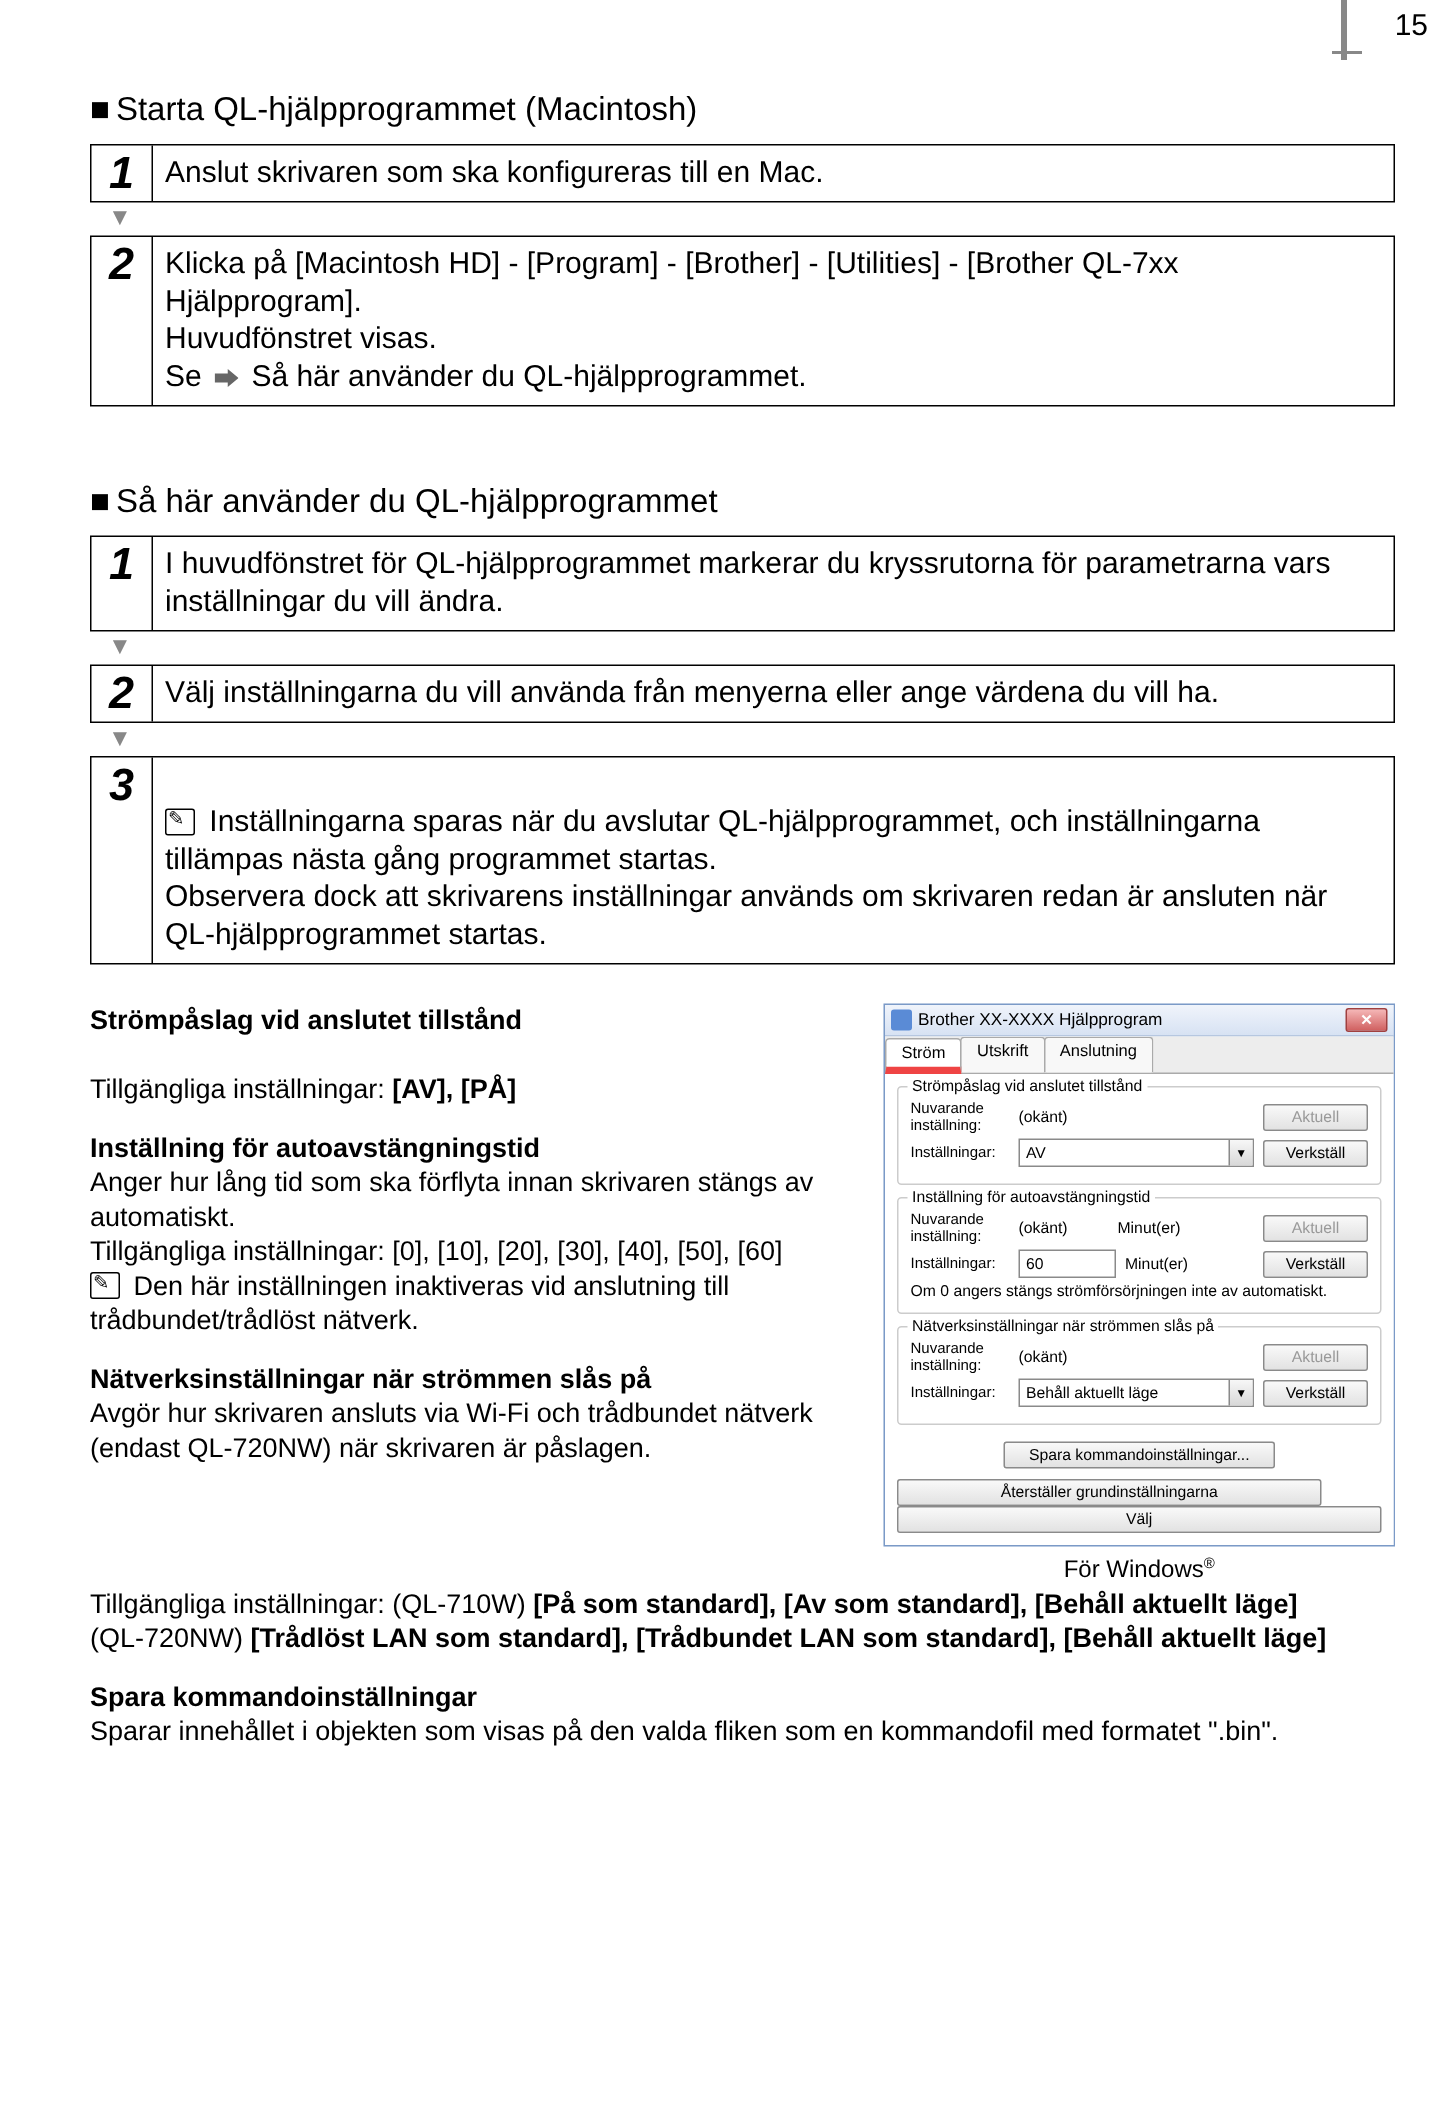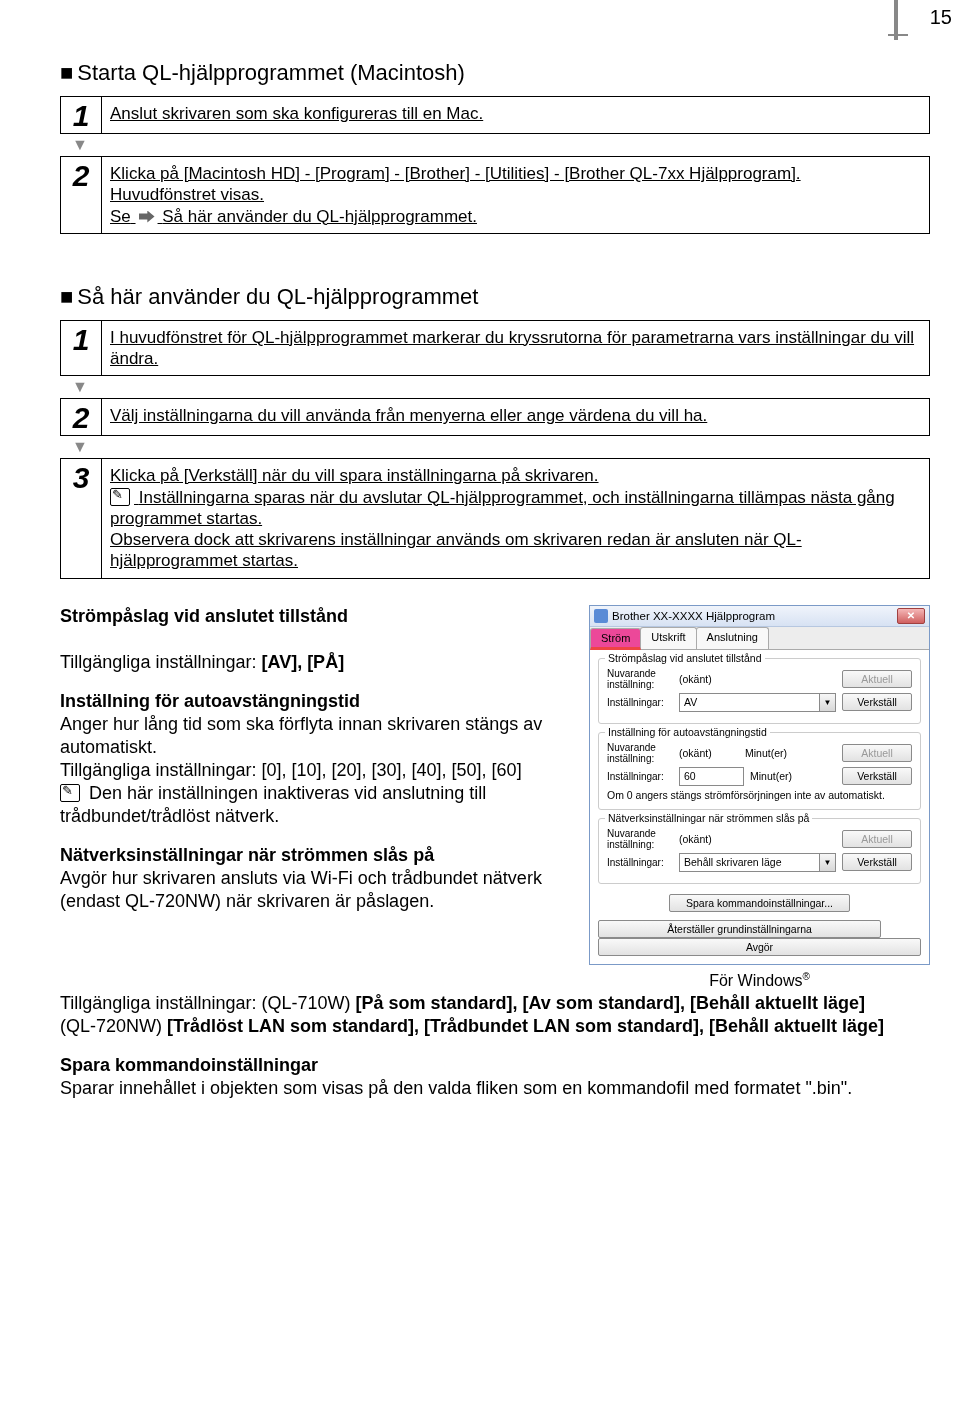--- a/index.html
+++ b/index.html
@@ -61,23 +61,22 @@
     font-size: 30px;
     width: 40px;
     display: flex;
     align-items: flex-start;
     justify-content: center;
     padding-top: 2px;
   }
   .step-body {
     flex: 1;
     padding: 6px 10px 6px 8px;
-    font-size: 17px;
+    font-size: 20px;
     line-height: 1.25;
-    text-decoration: underline;
   }
   .arrow {
     margin: 2px 0 2px 12px;
     color: #888;
     font-size: 16px;
   }
   .inline-arrow {
     display: inline-block;
     width: 16px;
     height: 12px;
@@ -155,22 +154,22 @@
   }
   .tab {
     padding: 3px 10px;
     border: 1px solid #aaa;
     border-bottom: none;
     background: #f8f8f8;
     margin-right: -1px;
     border-radius: 3px 3px 0 0;
   }
   .tab.active {
-    background: #ec4899;
-    border-bottom: 3px solid #ef4444;
+    background: #ffffff;
+    border-bottom: 5px solid #ef4444;
     position: relative;
     top: 1px;
   }
   .win-body {
     background: #fff;
     padding: 8px;
   }
   .fieldset {
     border: 1px solid #ccc;
     border-radius: 3px;
@@ -286,21 +285,21 @@
   </div>
   <div class="arrow">▼</div>
   <div class="step-box">
     <div class="step-num">2</div>
     <div class="step-body">Välj inställningarna du vill använda från menyerna eller ange värdena du vill ha.</div>
   </div>
   <div class="arrow">▼</div>
   <div class="step-box">
     <div class="step-num">3</div>
     <div class="step-body">
-      <span>Klicka på [Verkställ] när du vill spara inställningarna på skrivaren.</span><br>
+      <br>
       <span class="note-icon"></span>
       <span style="white-space: pre-line;">Inställningarna sparas när du avslutar QL-hjälpprogrammet, och inställningarna tillämpas nästa gång programmet startas.
 Observera dock att skrivarens inställningar används om skrivaren redan är ansluten när QL-hjälpprogrammet startas.</span>
     </div>
   </div>
 
   <div class="settings-block">
     <div class="settings-text">
       <div class="para">
         <span class="bold">Strömpåslag vid anslutet tillstånd</span><br>
@@ -373,32 +372,32 @@
           <div class="fieldset">
             <div class="legend">Nätverksinställningar när strömmen slås på</div>
             <div class="frow">
               <div class="lbl">Nuvarande inställning:</div>
               <div class="val">(okänt)</div>
               <div class="win-btn disabled">Aktuell</div>
             </div>
             <div class="frow">
               <div class="lbl">Inställningar:</div>
               <div class="dropdown">
-                <div class="dd-text">Behåll skrivaren läge</div>
+                <div class="dd-text">Behåll aktuellt läge</div>
                 <div class="dd-btn">▼</div>
               </div>
               <div class="win-btn">Verkställ</div>
             </div>
           </div>
           <div style="text-align:center; margin:12px 0 10px;">
             <span class="win-btn" style="padding:2px 16px;">Spara kommandoinställningar...</span>
           </div>
           <div class="bottom-bar">
             <div class="win-btn" style="flex:1; margin-right:40px;">Återställer grundinställningarna</div>
-            <div class="win-btn" style="min-width:70px;">Avgör</div>
+            <div class="win-btn" style="min-width:70px;">Välj</div>
           </div>
         </div>
       </div>
       <div class="caption">
         <span>För Windows</span><span class="sup">®</span>
       </div>
     </div>
   </div>
 
   <div class="settings-text" style="margin-top:2px;">

